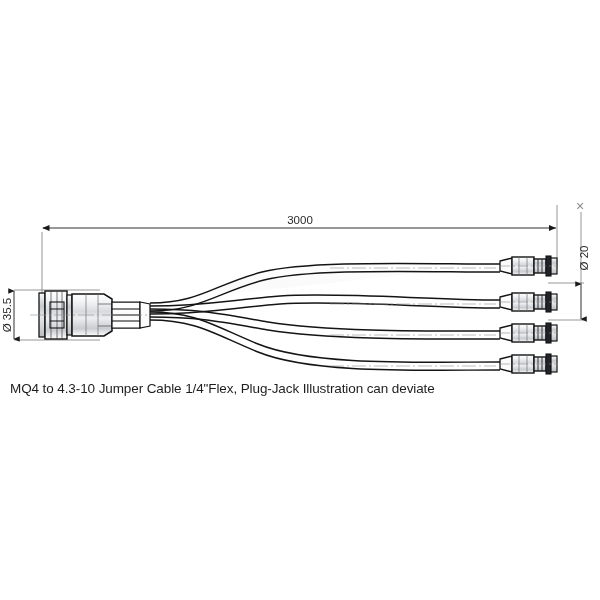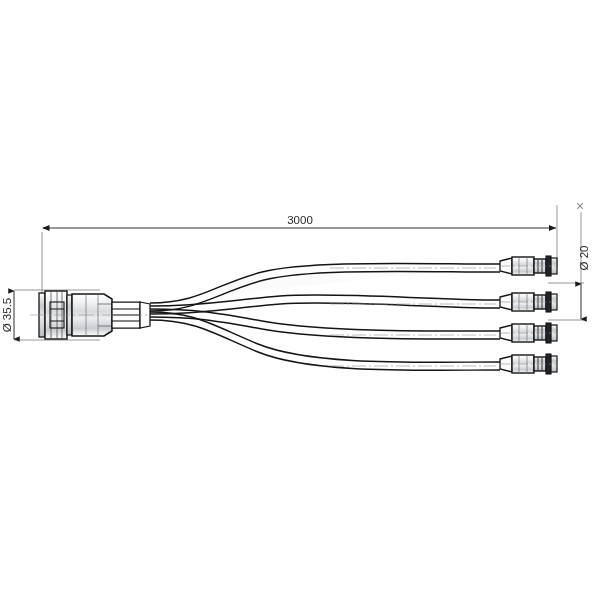--- a/index.html
+++ b/index.html
@@ -257,14 +257,15 @@
     <text class="dim-text" x="300" y="224" text-anchor="middle">3000</text>
 
     <text class="dim-text" x="11" y="315" text-anchor="middle" transform="rotate(-90 11 315)">Ø 35.5</text>
 
     <text class="dim-text" x="588" y="258" text-anchor="middle" transform="rotate(-90 588 258)">Ø 20</text>
 
   </svg>
 
   <div class="close-btn">×</div>
 
+  <div class="caption">MQ4 to 4.3-10 Jumper Cable 1/4"Flex, Plug-Jack Illustration can deviate</div>
 
 </div>
 
 </body></html>

